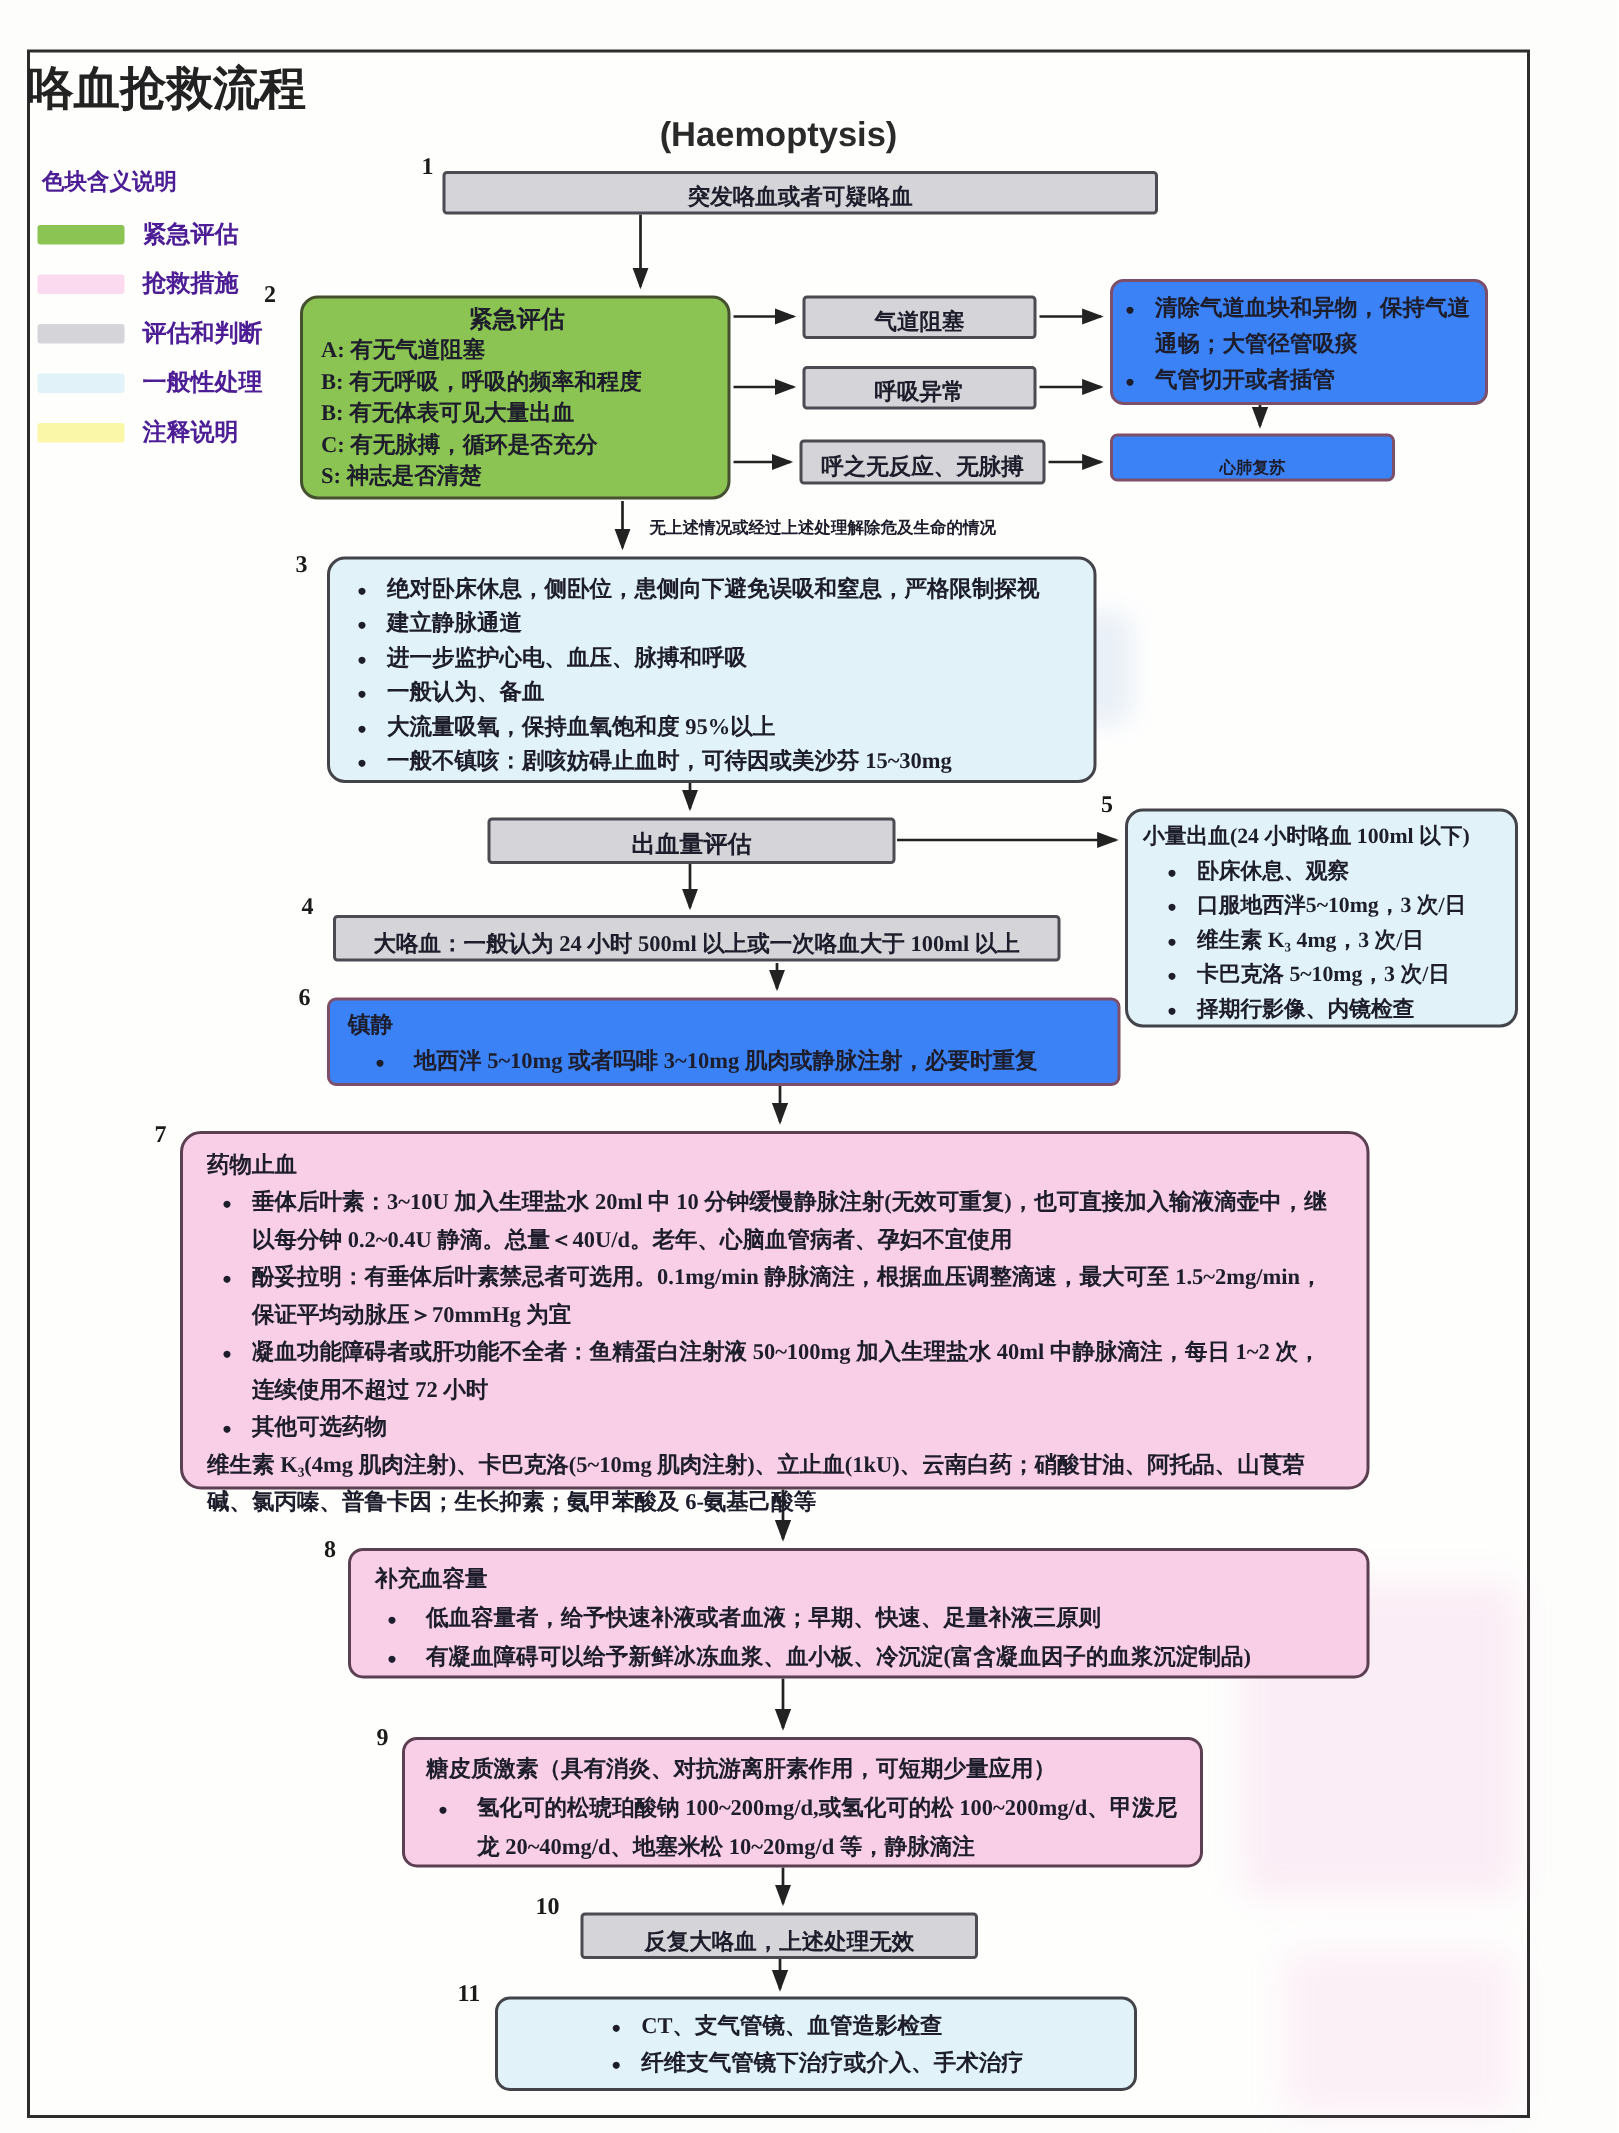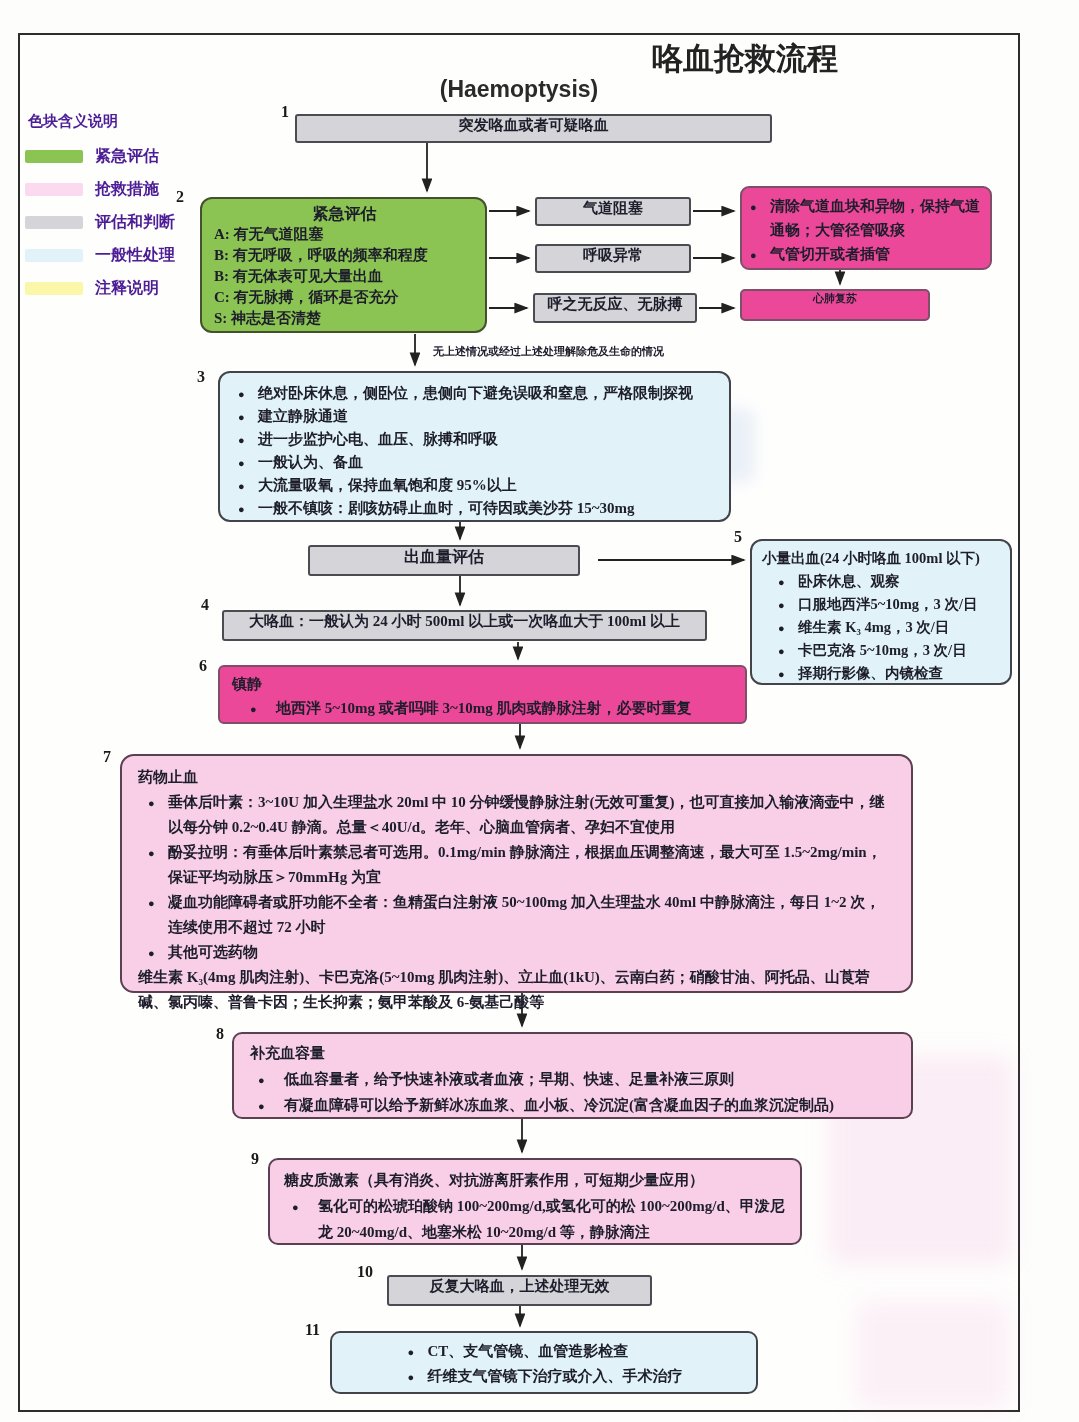--- a/index.html
+++ b/index.html
@@ -1,30 +1,30 @@
 <!DOCTYPE html>
 <html><head>
 <meta charset="utf-8">
 <style>
   html,body{margin:0;padding:0;background:#fff;}
   #canvas{position:relative;width:1079px;height:1422px;background:#fdfdfc;overflow:hidden;
           font-family:"Liberation Serif",serif;color:#1d1d2b;}
   #frame{position:absolute;left:18px;top:33px;width:1002px;height:1379px;
          border:2px solid #2d2d2d;box-sizing:border-box;background:#fefefd;}
-  .title{position:absolute;left:18px;top:38px;width:820px;text-align:right;
+  .title{position:absolute;left:18px;top:38px;width:820px;text-align:left;
          font:bold 31px "Liberation Sans",sans-serif;color:#222;}
   .subtitle{position:absolute;left:18px;top:76px;width:1002px;text-align:center;
          font:bold 23px "Liberation Sans",sans-serif;color:#2a2a2a;}
   .box{position:absolute;box-sizing:border-box;font-weight:700;}
   .gray{background:#d4d4d9;border:2px solid #4b4b52;border-radius:3px;}
   .green{background:#8cc454;border:2px solid #44502e;border-radius:12px;}
-  .pink{background:#ec4899;border:2px solid #7e4f68;border-radius:9px;}
+  .pink{background:#3b82f6;border:2px solid #7e4f68;border-radius:9px;}
   .pink2{background:#f8cfe7;border:2px solid #5d3f52;border-radius:14px;}
   .blue{background:#e1f3f8;border:2px solid #43434a;border-radius:12px;}
-  .center{display:flex;align-items:flex-start;justify-content:center;text-align:center;}
+  .center{display:flex;align-items:flex-end;justify-content:center;text-align:center;}
   .t15{font-size:15px;}
   .num{position:absolute;font:bold 16px "Liberation Serif",serif;color:#1a1a1a;}
   .blist{list-style:none;margin:0;padding:0;}
   .blist li{position:relative;padding-left:22px;}
   .blist li::before{content:"●";position:absolute;left:2px;top:1px;font-size:11px;}
   .blist.wide li{padding-left:34px;}
   .blist.wide li::before{left:8px;}
   .legend-label{position:absolute;font:bold 16px "Liberation Serif",serif;color:#4c1d95;}
   .swatch{position:absolute;width:58px;height:13px;border-radius:2px;}
   .ghost{position:absolute;pointer-events:none;}
@@ -134,21 +134,21 @@
     <ul class="blist">
       <li>绝对卧床休息，侧卧位，患侧向下避免误吸和窒息，严格限制探视</li>
       <li>建立静脉通道</li>
       <li>进一步监护心电、血压、脉搏和呼吸</li>
       <li>一般认为、备血</li>
       <li>大流量吸氧，保持血氧饱和度 95%以上</li>
       <li>一般不镇咳：剧咳妨碍止血时，可待因或美沙芬 15~30mg</li>
     </ul>
   </div>
 
-  <div class="box gray center" style="left:308px;top:545px;width:272px;height:31px;font-size:16px;">
+  <div class="box gray center" style="left:325px;top:545px;width:272px;height:31px;font-size:16px;">
     <span>出血量评估</span>
   </div>
 
   <div class="box gray center t15" style="left:222px;top:610px;width:485px;height:31px;">
     <span>大咯血：一般认为 24 小时 500ml 以上或一次咯血大于 100ml 以上</span>
   </div>
 
   <div class="box blue" style="left:750px;top:539px;width:262px;height:146px;padding:6px 6px 4px 10px;font-size:14.5px;line-height:23px;">
     <div>小量出血(24 小时咯血 100ml 以下)</div>
     <ul class="blist" style="padding-left:14px;">

